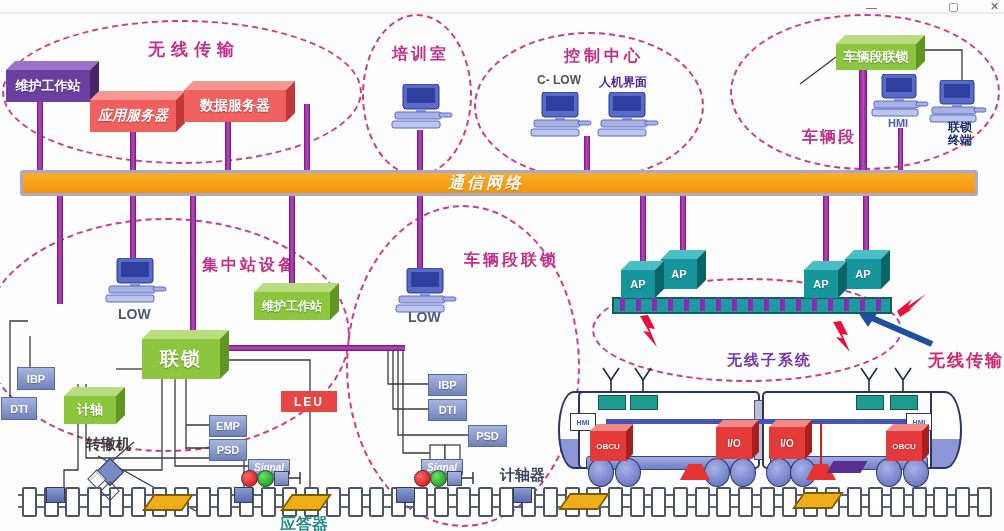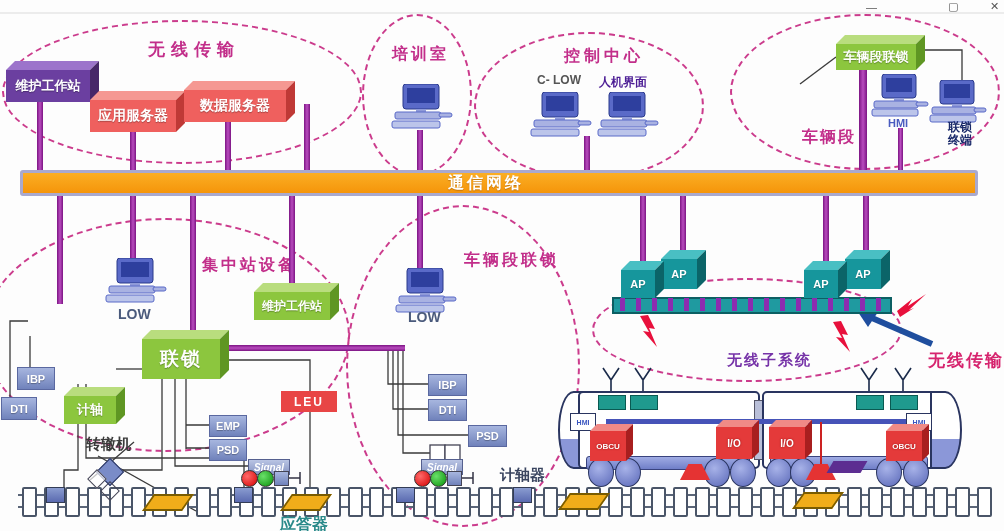--- a/index.html
+++ b/index.html
@@ -28,21 +28,21 @@
       color:#fff;font-weight:bold;font-size:11px;z-index:5;text-shadow:0 1px 1px rgba(0,0,0,.3);}
   .leu{position:absolute;display:flex;align-items:center;justify-content:center;background:#E84545;
       color:#fff;font-weight:bold;font-size:12px;z-index:5;letter-spacing:2px;}
   
   .vline{position:absolute;width:6px;background:linear-gradient(90deg,#7C1483,#B84CBE 50%,#7C1483);z-index:2;}
   .hline{position:absolute;height:6px;background:linear-gradient(180deg,#7C1483,#B84CBE 50%,#7C1483);z-index:2;}
   
   #commbar{position:absolute;left:20px;top:170px;width:952px;height:20px;
       background:linear-gradient(180deg,#FBAE24,#F5950A);border:3px solid #A9A9CE;border-radius:3px;z-index:3;}
   #commbar-label{position:absolute;left:448px;top:173px;color:#fff;font-weight:bold;font-size:16px;
-      letter-spacing:3px;z-index:4;text-shadow:0 1px 1px rgba(120,60,0,.4);}
+      letter-spacing:3px;z-index:4;text-shadow:0 1px 1px rgba(120,60,0,.4);font-style:italic;}
   
   .pc{position:absolute;z-index:5;}
   .pclabel{position:absolute;font-weight:bold;color:#4A5A7C;z-index:5;white-space:nowrap;}
   
   .rail{position:absolute;left:18px;width:962px;height:2px;background:#5A6578;z-index:2;}
   .sleeper{position:absolute;top:487px;width:11px;height:26px;background:#fff;border:2px solid #4A5568;
       border-radius:2px;z-index:3;}
   .balise{position:absolute;width:36px;height:13px;background:#F0AD1A;border:2px solid #7A5C00;
       transform:skewX(-35deg);z-index:4;}
   .sensor{position:absolute;width:17px;height:14px;background:linear-gradient(180deg,#8A9CD0,#5A6AB0);
@@ -175,21 +175,21 @@
       <polygon points="897,311 912,299 908,306 926,294 909,310 914,308 900,317"></polygon>
     </g>
 
     <g>
       <line x1="932" y1="344" x2="872" y2="318" stroke="#1F4E9E" stroke-width="6"></line>
       <polygon points="856,309 878,312 868,327" fill="#1F4E9E"></polygon>
     </g>
   </svg>
 
   <div class="b3 purple" style="left:6px;top:70px;width:84px;height:32px;font-size:13px;">维护工作站</div>
-  <div class="b3 redbx" style="left:90px;top:100px;width:86px;height:32px;font-size:14px;">应用服务器</div>
+  <div class="b3 redbx" style="left:90px;top:100px;width:86px;height:32px;font-size:14px;font-style:italic;">应用服务器</div>
   <div class="b3 redbx" style="left:184px;top:90px;width:102px;height:32px;font-size:14px;">数据服务器</div>
 
   <div class="b3 greenbx" style="left:836px;top:44px;width:80px;height:26px;font-size:13px;">车辆段联锁</div>
 
   <div class="b3 greenbx" style="left:254px;top:292px;width:76px;height:28px;font-size:12px;">维护工作站</div>
   <div class="b3 greenbx" style="left:64px;top:356px;width:52px;height:28px;font-size:13px;margin-top:40px;">计轴</div>
   <div class="b3 greenbx" style="left:142px;top:339px;width:78px;height:40px;font-size:19px;letter-spacing:2px;">联锁</div>
 
   <div class="bluebox" style="left:17px;top:367px;width:36px;height:21px;">IBP</div>
   <div class="bluebox" style="left:1px;top:397px;width:34px;height:21px;">DTI</div>

